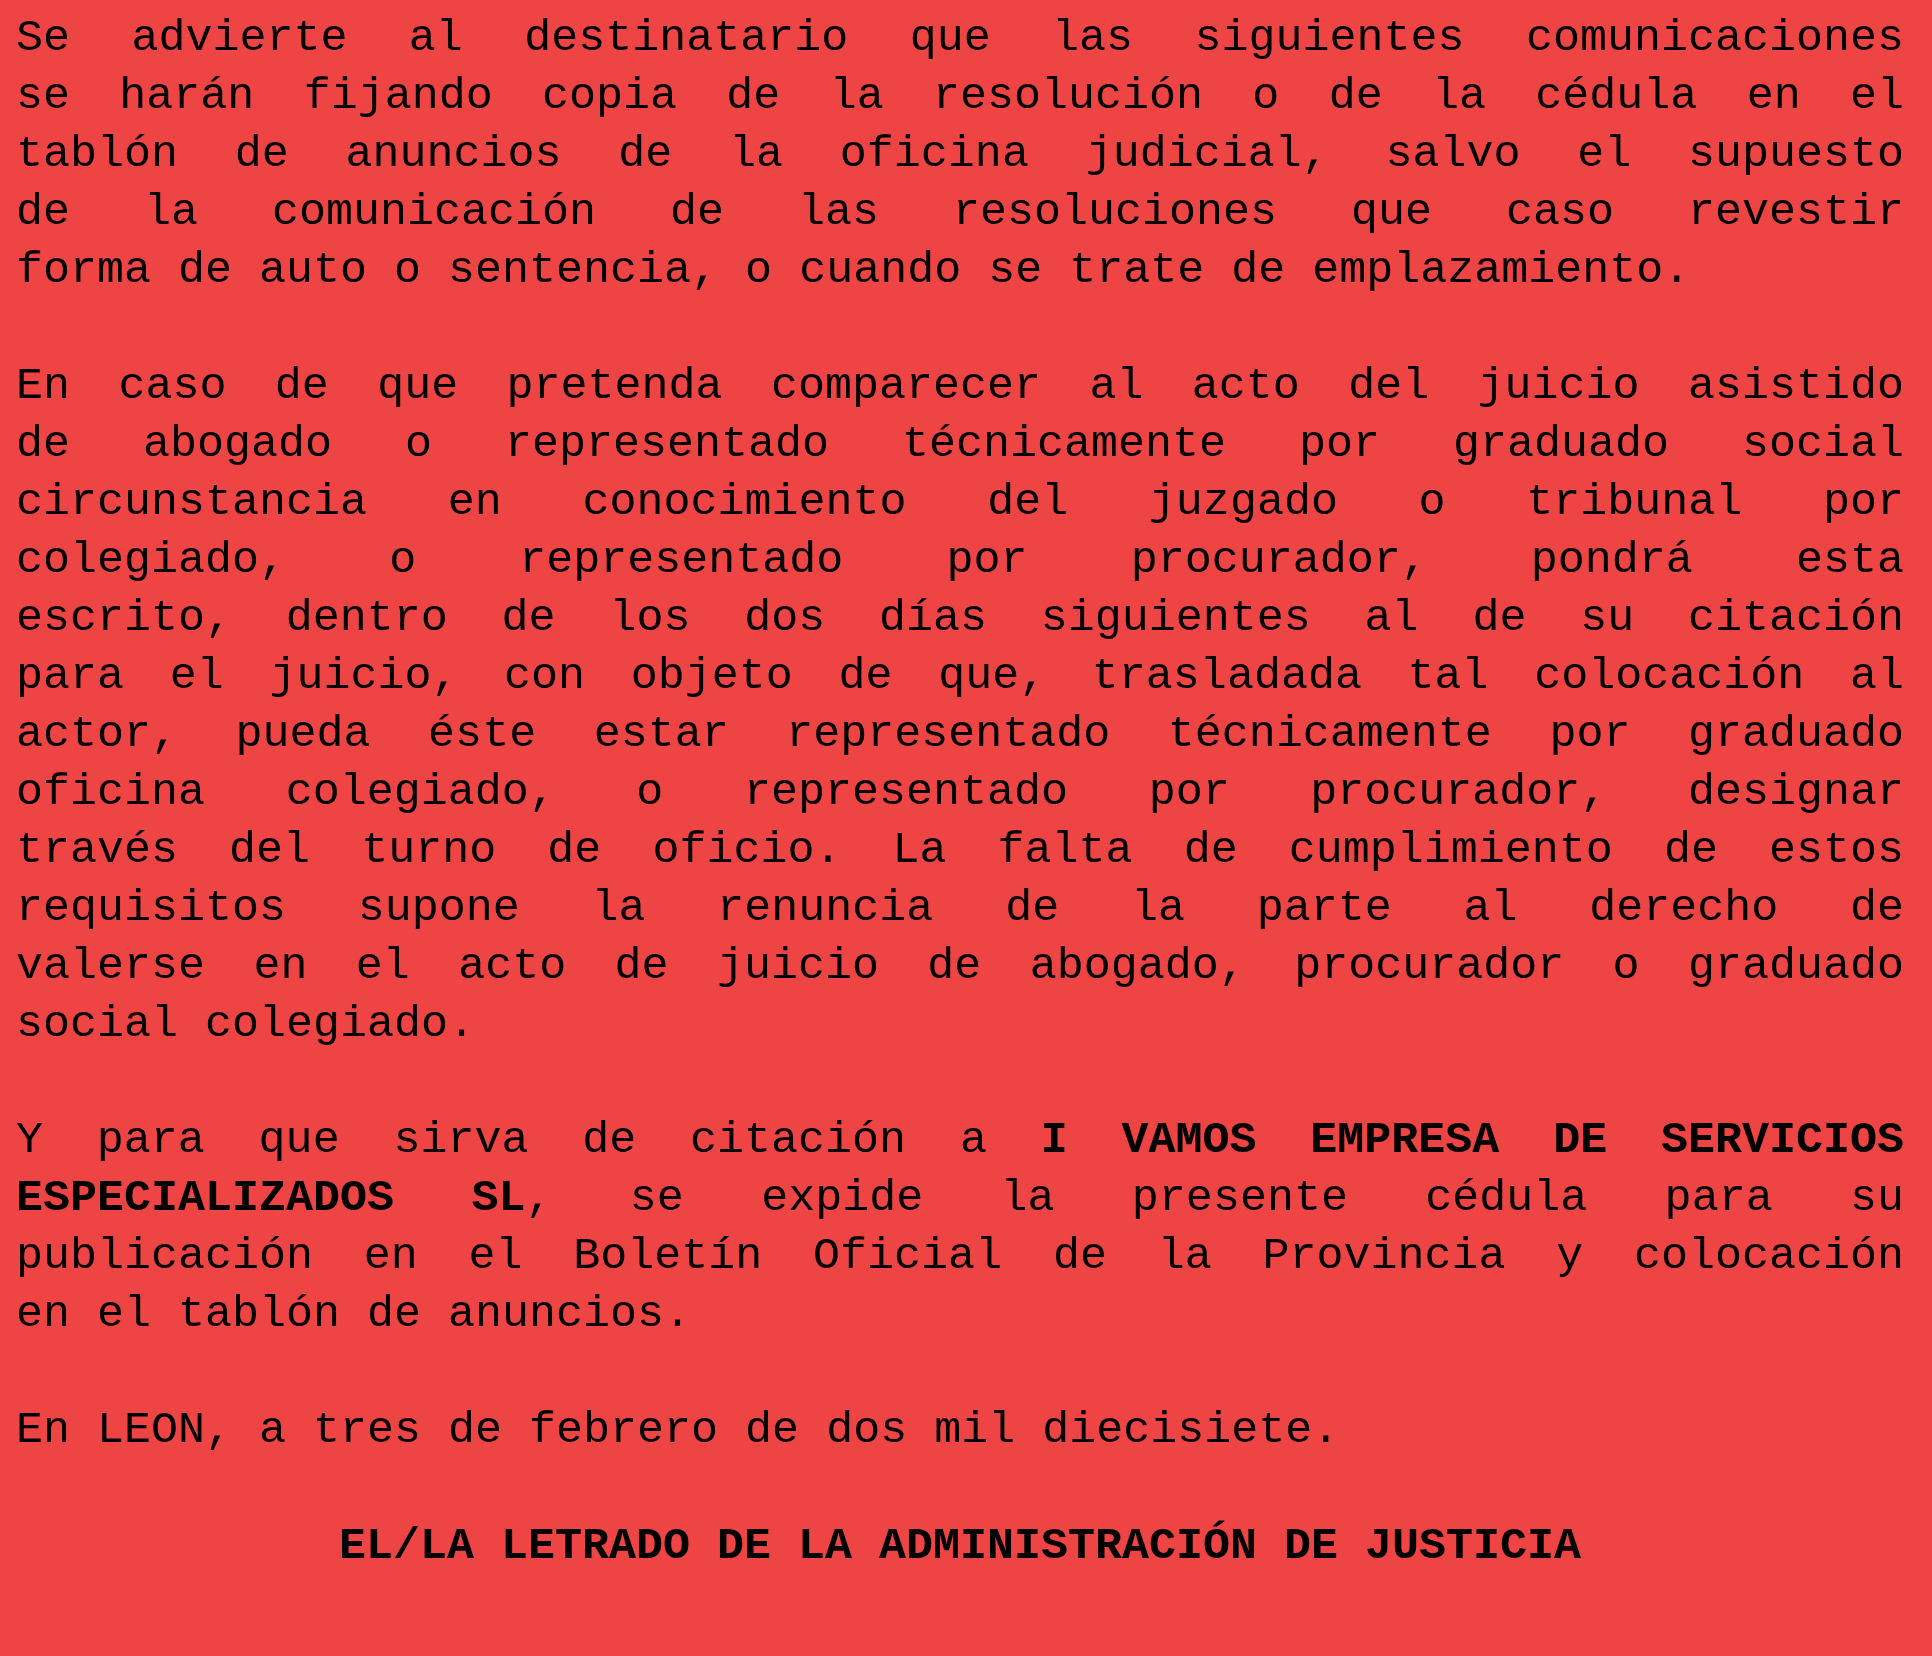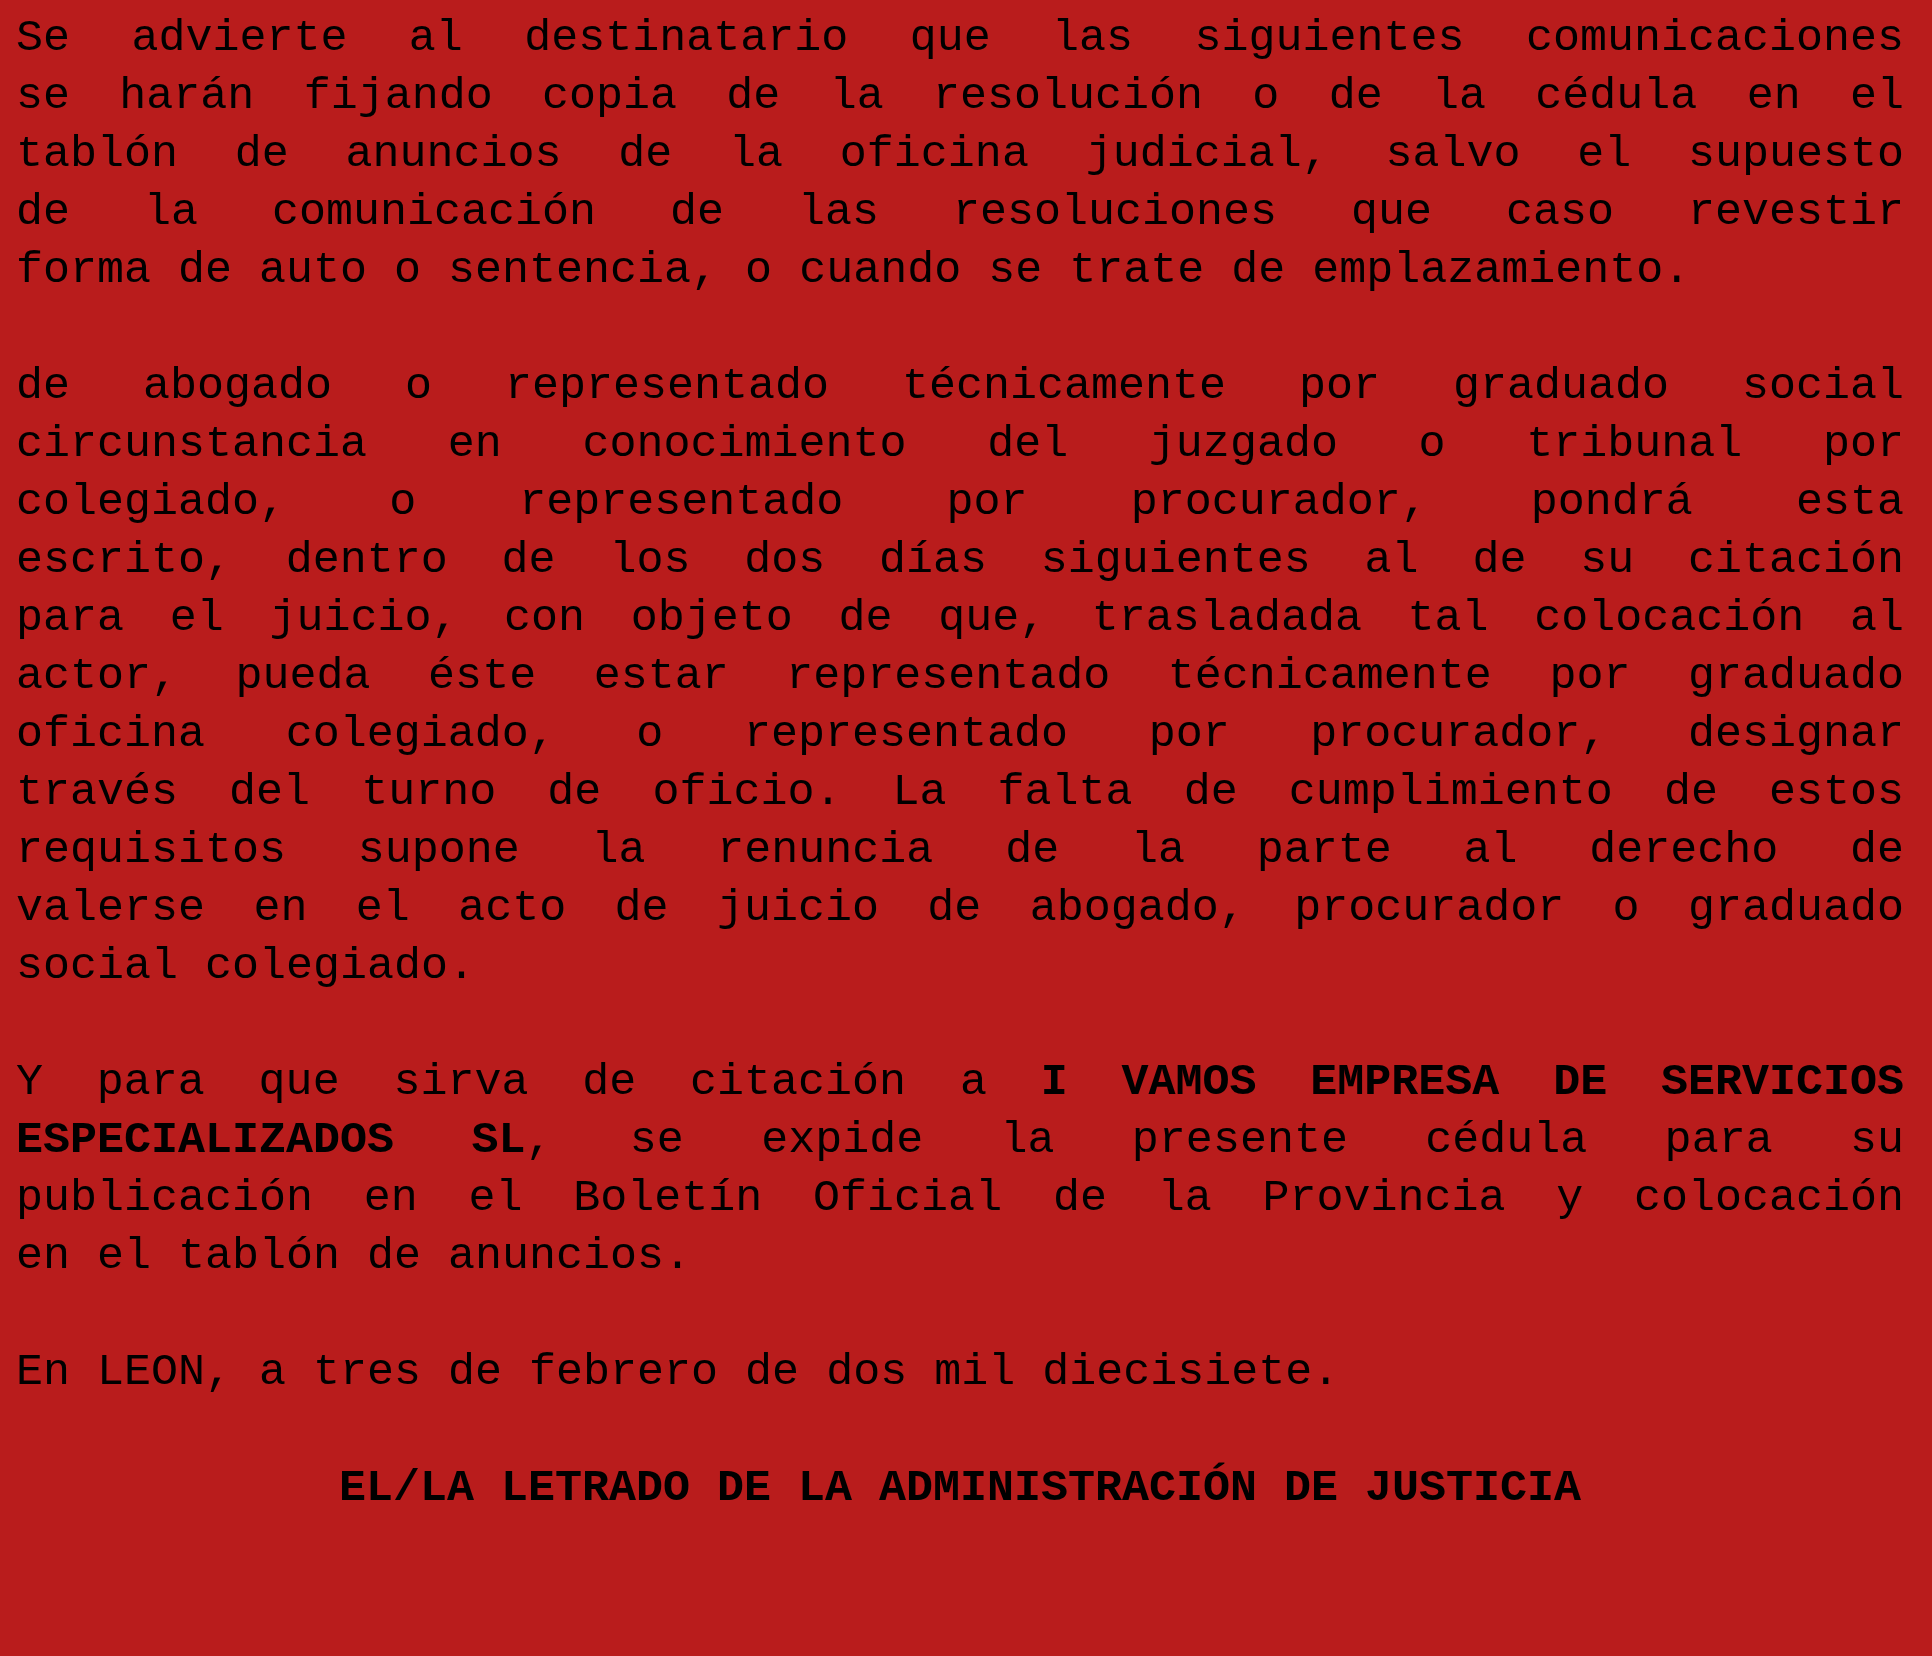--- a/index.html
+++ b/index.html
@@ -5,21 +5,21 @@
   html, body {
     margin: 0;
     padding: 0;
     background: #ffffff;
   }
   .page {
     position: relative;
     box-sizing: border-box;
     width: 1932px;
     height: 1656px;
-    background: #b91c1c;
+    background: #ef4444;
     color: #000000;
     padding: 10px 28px 0 16px;
     overflow: hidden;
     font-family: "Liberation Mono", "DejaVu Sans Mono", monospace;
   }
   .paragraph {
     margin: 0 0 58px 0;
   }
   .paragraph:last-child {
     margin-bottom: 0;
@@ -51,20 +51,21 @@
 <div class="page">
   <div>
       <div class="paragraph">
         <div class="line"><span class="seg">Se advierte al destinatario que las siguientes comunicaciones</span></div>
         <div class="line"><span class="seg">se harán fijando copia de la resolución o de la cédula en el</span></div>
         <div class="line"><span class="seg">tablón de anuncios de la oficina judicial, salvo el supuesto</span></div>
         <div class="line"><span class="seg">de la comunicación de las resoluciones que caso revestir</span></div>
         <div class="line end"><span class="seg">forma de auto o sentencia, o cuando se trate de emplazamiento.</span></div>
       </div>
       <div class="paragraph">
+        <div class="line"><span class="seg">En caso de que pretenda comparecer al acto del juicio asistido</span></div>
         <div class="line"><span class="seg">de abogado o representado técnicamente por graduado social</span></div>
         <div class="line"><span class="seg">circunstancia en conocimiento del juzgado o tribunal por</span></div>
         <div class="line"><span class="seg">colegiado, o representado por procurador, pondrá esta</span></div>
         <div class="line"><span class="seg">escrito, dentro de los dos días siguientes al de su citación</span></div>
         <div class="line"><span class="seg">para el juicio, con objeto de que, trasladada tal colocación al</span></div>
         <div class="line"><span class="seg">actor, pueda éste estar representado técnicamente por graduado</span></div>
         <div class="line"><span class="seg">oficina colegiado, o representado por procurador, designar</span></div>
         <div class="line"><span class="seg">través del turno de oficio. La falta de cumplimiento de estos</span></div>
         <div class="line"><span class="seg">requisitos supone la renuncia de la parte al derecho de</span></div>
         <div class="line"><span class="seg">valerse en el acto de juicio de abogado, procurador o graduado</span></div>

